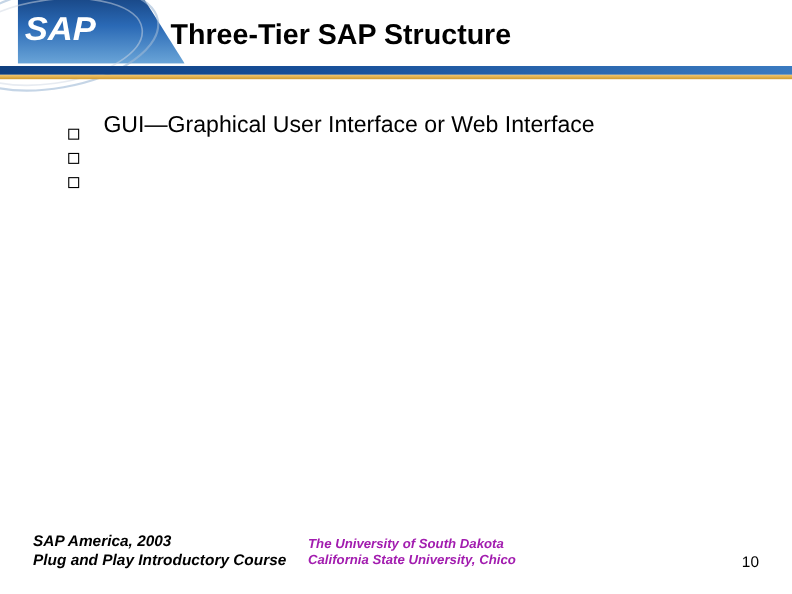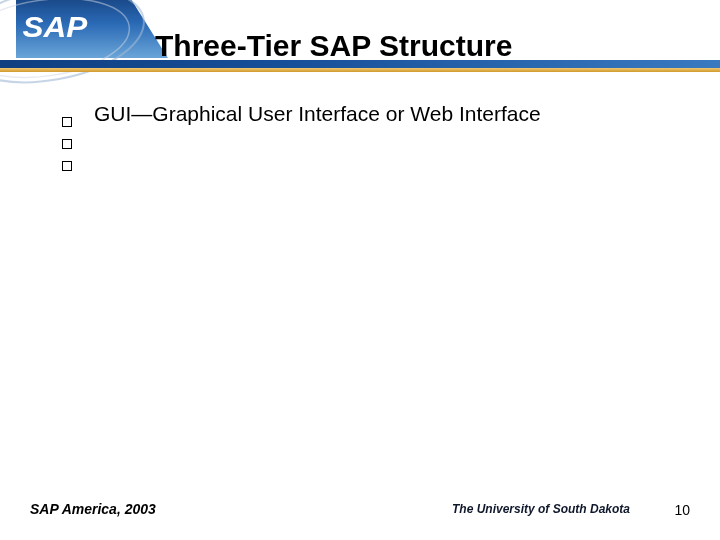--- a/index.html
+++ b/index.html
@@ -40,22 +40,22 @@
     position: absolute;
     left: -40px;
     top: -20px;
     width: 210px;
     height: 120px;
     pointer-events: none;
   }
   .title {
     position: absolute;
     left: 155px;
-    top: 29px;
-    font-size: 30px;
+    top: 16px;
+    font-size: 26px;
     font-weight: 700;
     color: #000000;
   }
   .blue-bar {
     position: absolute;
     left: 0;
     top: 60px;
     right: 0;
     height: 8px;
     background: linear-gradient(90deg, #0f3f7f 0%, #174f99 40%, #3a7ac0 100%);
@@ -105,22 +105,22 @@
     font-style: italic;
     font-weight: 700;
     color: #000;
     line-height: 1.3;
     width: 250px;
   }
   .footer-center {
     font-size: 12px;
     font-style: italic;
     font-weight: 700;
-    color: #0f172a;
-    text-align: right;
+    color: #a21caf;
+    text-align: left;
     line-height: 1.3;
     flex: 1;
   }
   .footer-right {
     font-size: 14px;
     color: #000;
     width: 60px;
     text-align: right;
     margin-top: 32px;
   }
@@ -150,18 +150,20 @@
     <div class="bullet-square"></div>
   </div>
   <div class="bullet-row">
     <div class="bullet-square"></div>
   </div>
 </div>
 
 <div class="footer">
   <div class="footer-left">
     <div>SAP America, 2003</div>
+    <div>Plug and Play Introductory Course</div>
   </div>
   <div class="footer-center">
     <div>The University of South Dakota</div>
+    <div>California State University, Chico</div>
   </div>
   <div class="footer-right">10</div>
 </div>
 
 </body></html>

